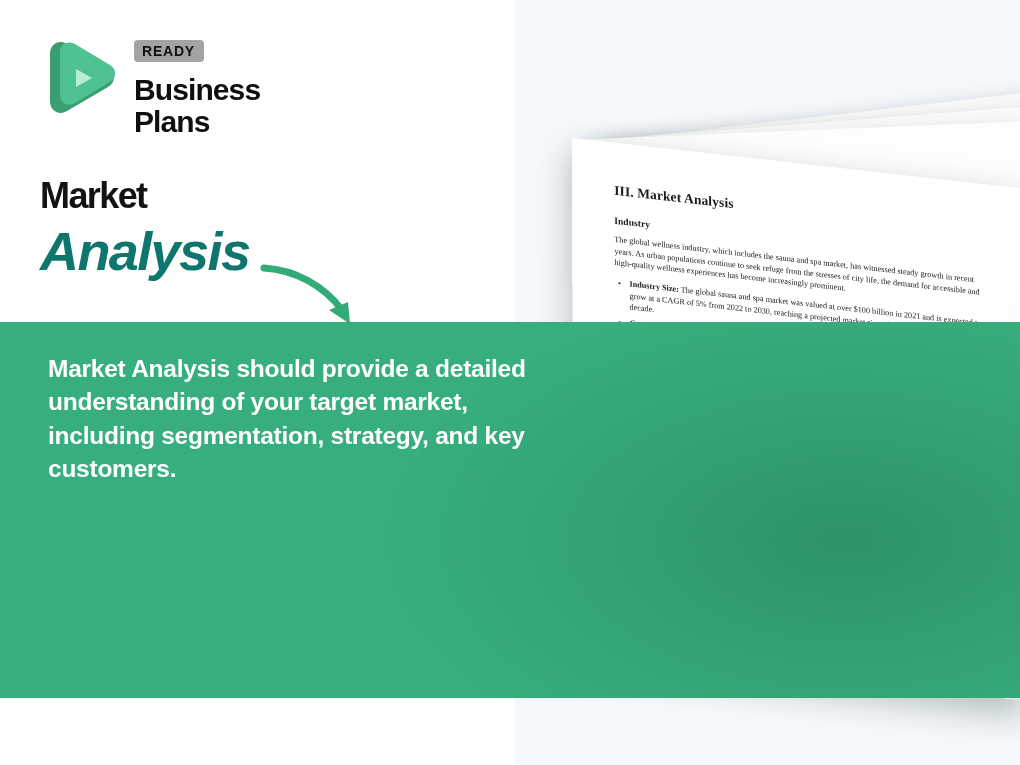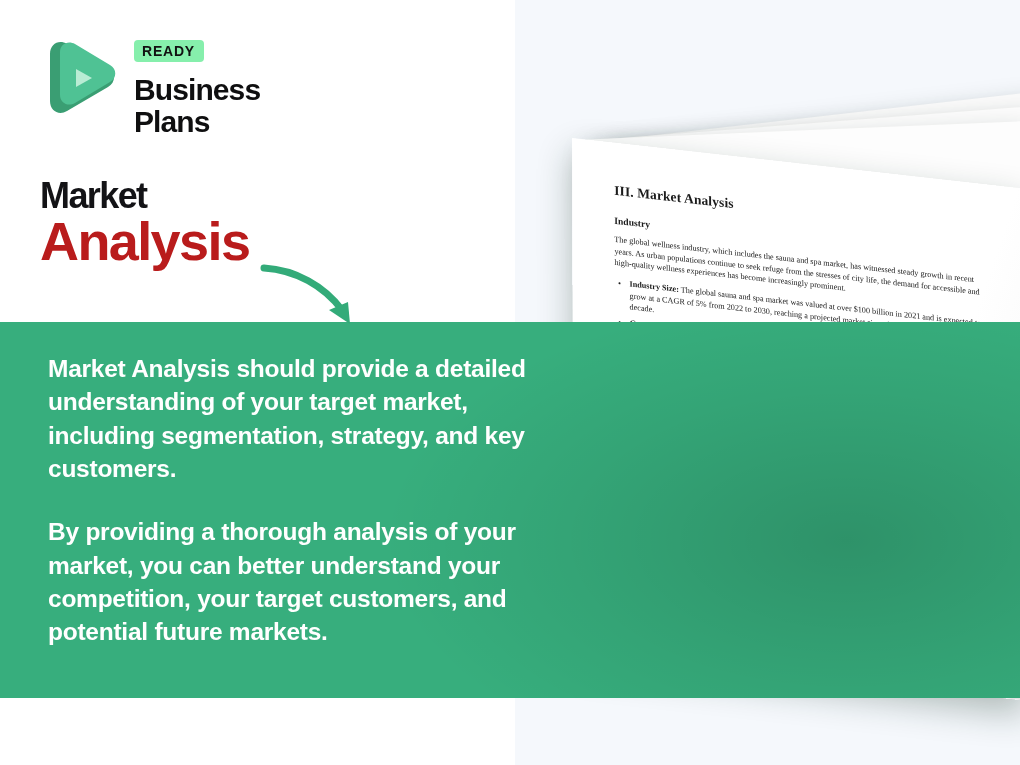--- a/index.html
+++ b/index.html
@@ -62,21 +62,21 @@
     width: 78px;
     height: 80px;
   }
   .logo-text {
     position: absolute;
     left: 92px;
     top: 4px;
   }
   .ready-badge {
     display: inline-block;
-    background: #86efac;
+    background: #a3a3a3;
     color: #111111;
     font-size: 14px;
     font-weight: bold;
     letter-spacing: 0.8px;
     padding: 3px 9px 3px 8px;
     border-radius: 4px;
   }
   .brand-name {
     margin-top: 12px;
     font-size: 30px;
@@ -96,24 +96,25 @@
   .headline-line1 {
     font-size: 36px;
     font-weight: bold;
     color: #131316;
     letter-spacing: -1.6px;
     display: block;
   }
   .headline-line2 {
     font-size: 54px;
     font-weight: bold;
-    color: #b91c1c;
+    color: #0f766e;
     letter-spacing: -1.6px;
     display: block;
-    margin-top: 2px;
+    margin-top: 12px;
+    font-style: italic;
   }
 
   
   .arrow-svg {
     position: absolute;
     left: 258px;
     top: 258px;
     width: 120px;
     height: 78px;
   }
@@ -278,21 +279,20 @@
       </div>
       <div class="doc-curl"></div>
     </div>
   </div>
 
   <div class="green-band"></div>
   <div class="green-band-shade"></div>
 
   <div class="copy-block">
     <p class="copy-para">Market Analysis should provide a detailed understanding of your target market, including segmentation, strategy, and key customers.</p>
-    <p class="copy-para">By providing a thorough analysis of your market, you can better understand your competition, your target customers, and potential future markets.</p>
   </div>
 
   <div class="logo-wrap">
     <svg class="logo-mark" viewBox="0 0 78 80">
       <path d="M8 22 C8 12 17 7 25 12 L66 36 C74 41 74 50 66 55 L25 79 C17 84 8 79 8 69 Z" fill="#3a9e73" transform="translate(0,-6)"></path>
       <path d="M22 10 C22 2 30 -2 37 2 L72 23 C79 27 79 36 72 40 L37 61 C30 65 22 61 22 53 Z" fill="#4fc294" transform="translate(-4,4)"></path>
       <path d="M34 31 L50 40 L34 49 Z" fill="#b9ecd4"></path>
     </svg>
     <div class="logo-text">
       <span class="ready-badge">READY</span>

